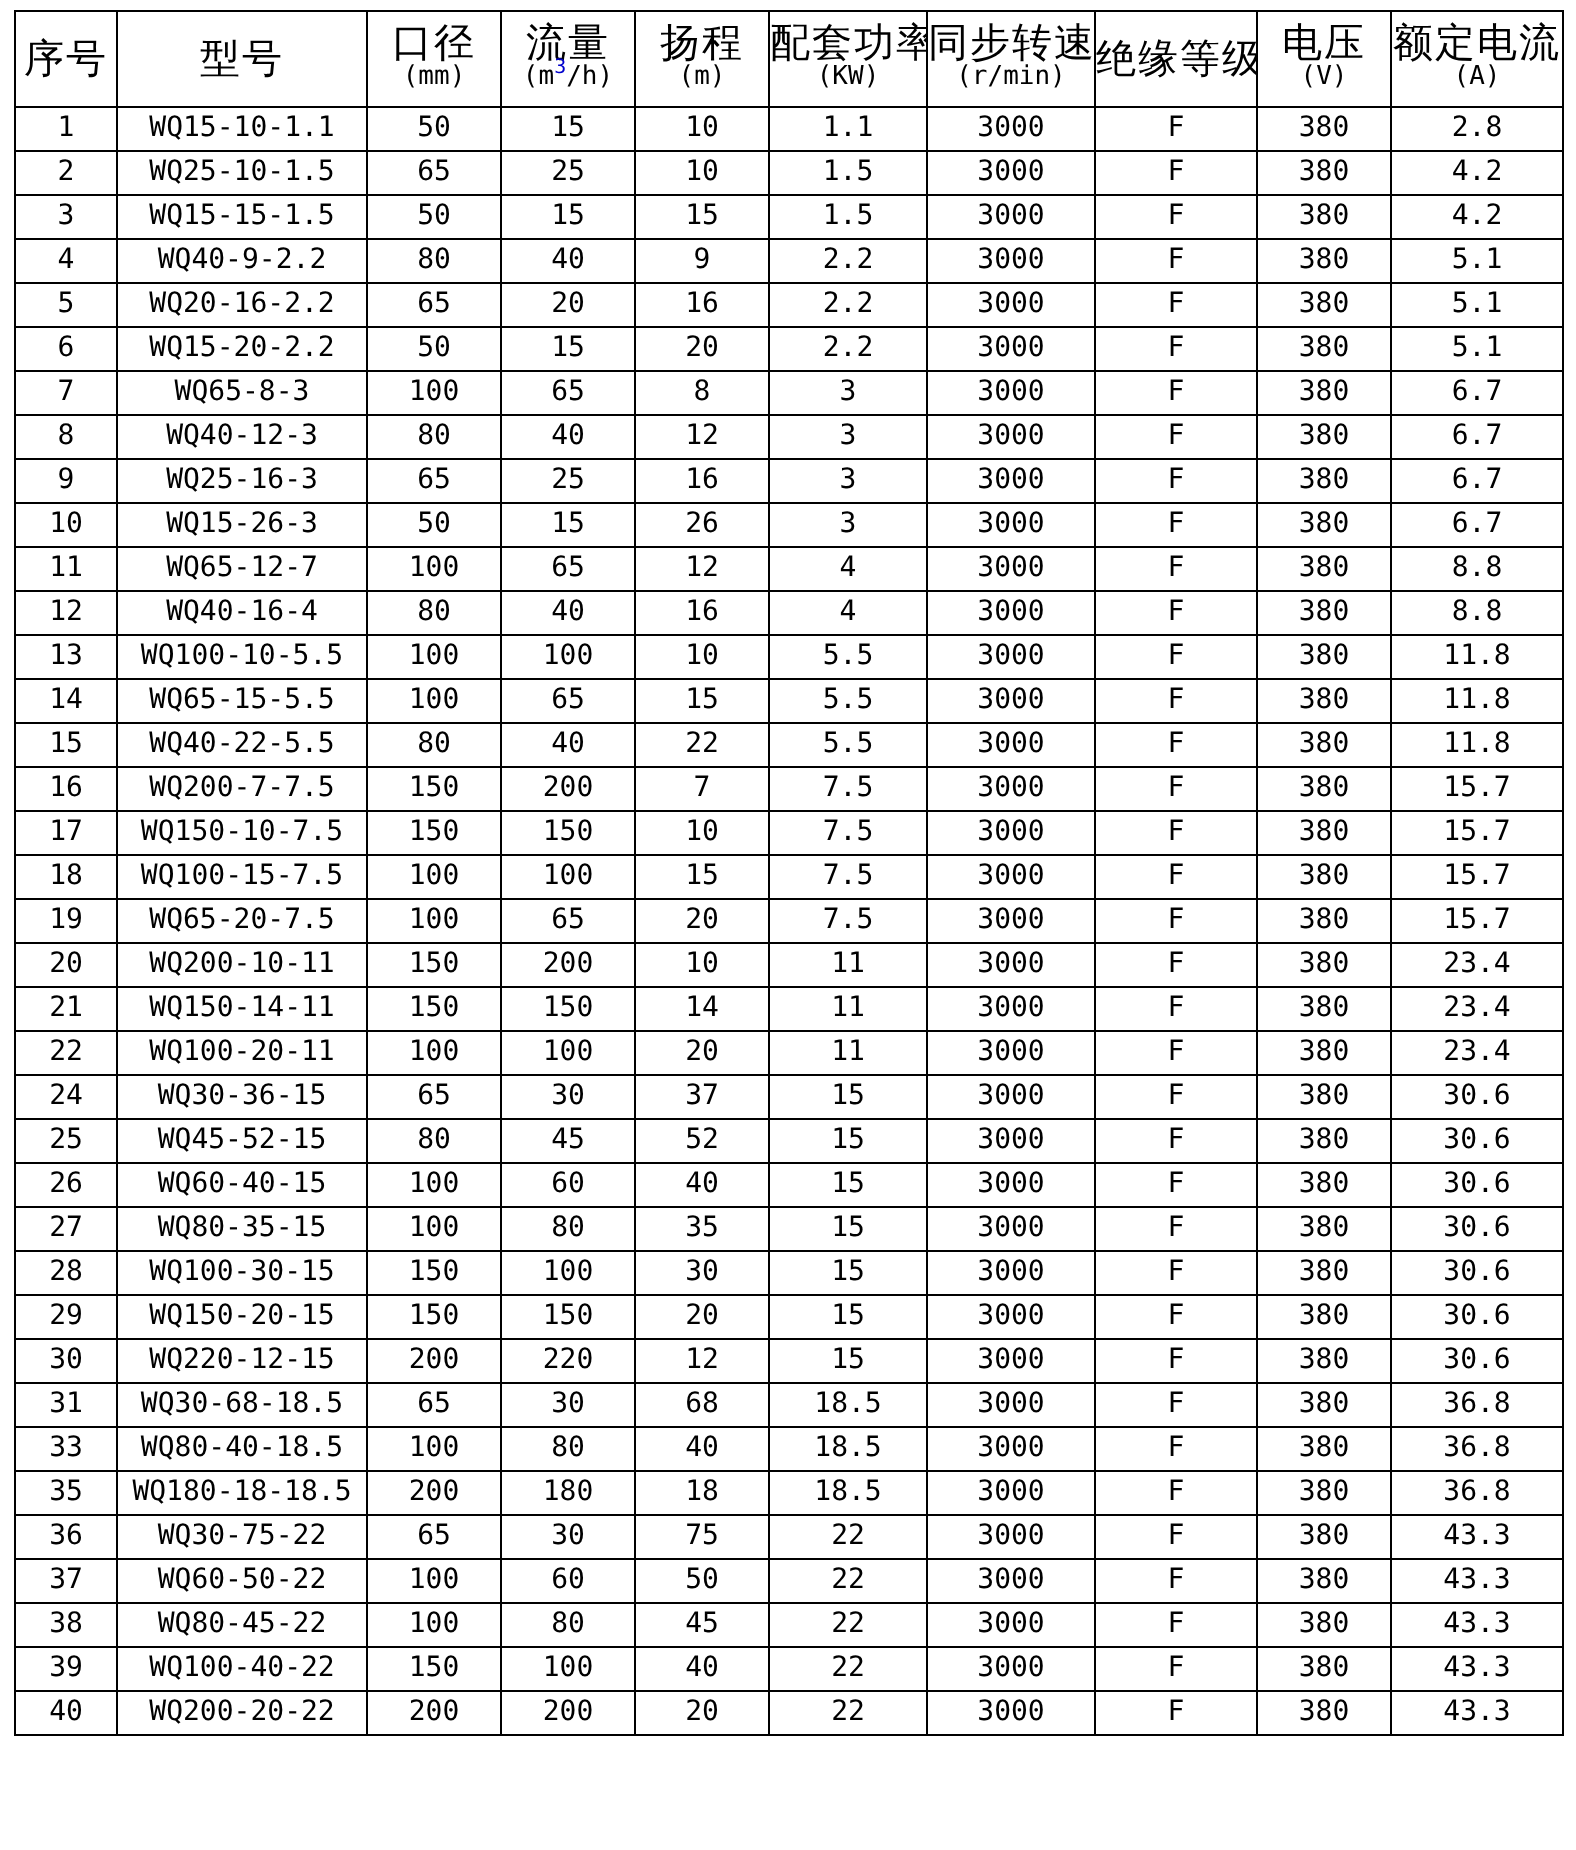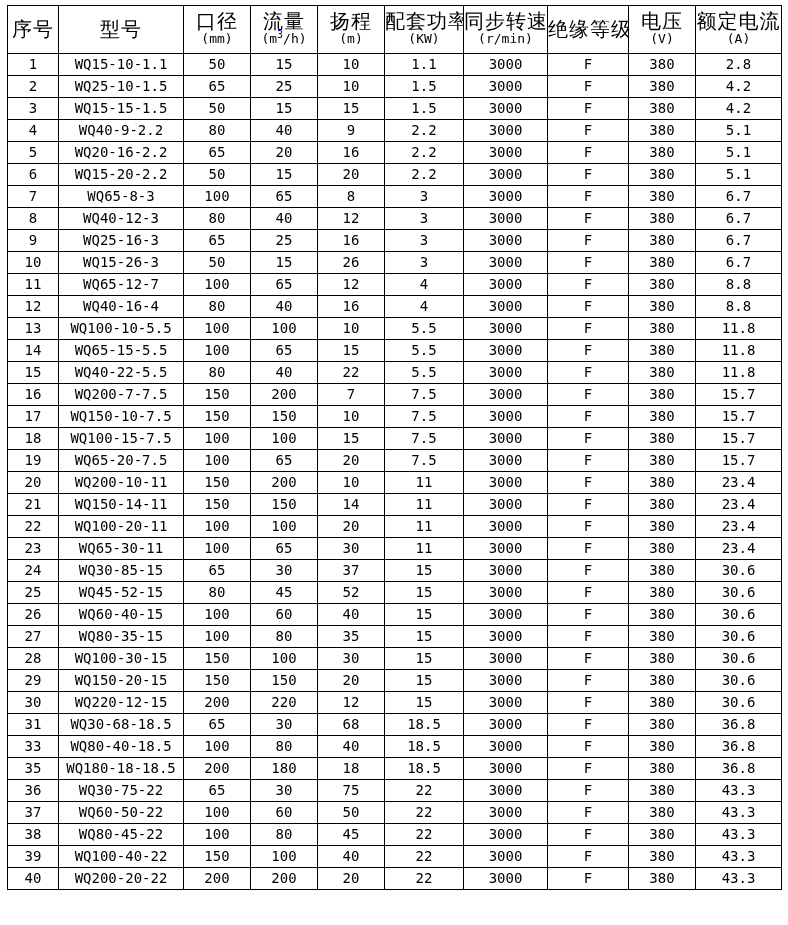--- a/index.html
+++ b/index.html
@@ -377,34 +377,22 @@
           <td>100</td>
           <td>100</td>
           <td>20</td>
           <td>11</td>
           <td>3000</td>
           <td>F</td>
           <td>380</td>
           <td>23.4</td>
         </tr>
         <tr>
-          <td>23</td>
-          <td class="model-cell">WQ65-30-11</td>
-          <td>100</td>
-          <td>65</td>
-          <td>30</td>
-          <td>11</td>
-          <td>3000</td>
-          <td>F</td>
-          <td>380</td>
-          <td>23.4</td>
-        </tr>
-        <tr>
           <td>24</td>
-          <td class="model-cell">WQ30-85-15</td>
+          <td class="model-cell">WQ30-36-15</td>
           <td>65</td>
           <td>30</td>
           <td>37</td>
           <td>15</td>
           <td>3000</td>
           <td>F</td>
           <td>380</td>
           <td>30.6</td>
         </tr>
         <tr>

